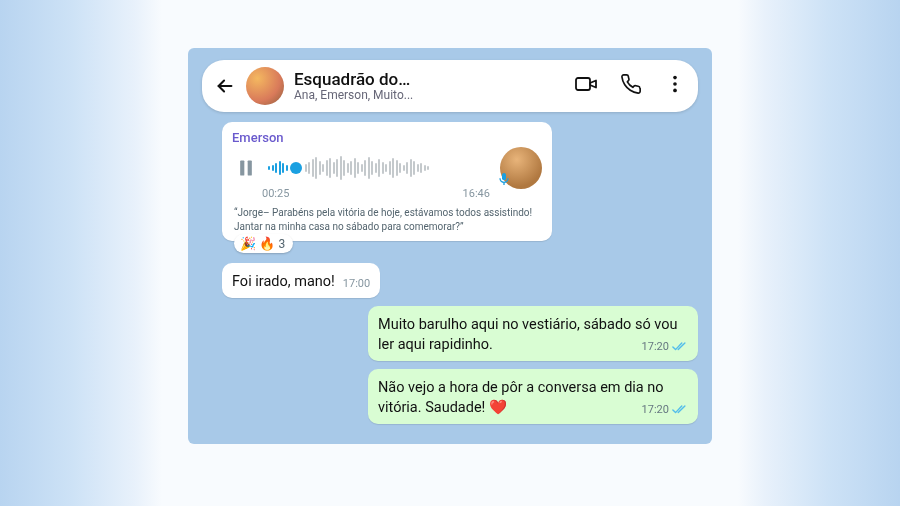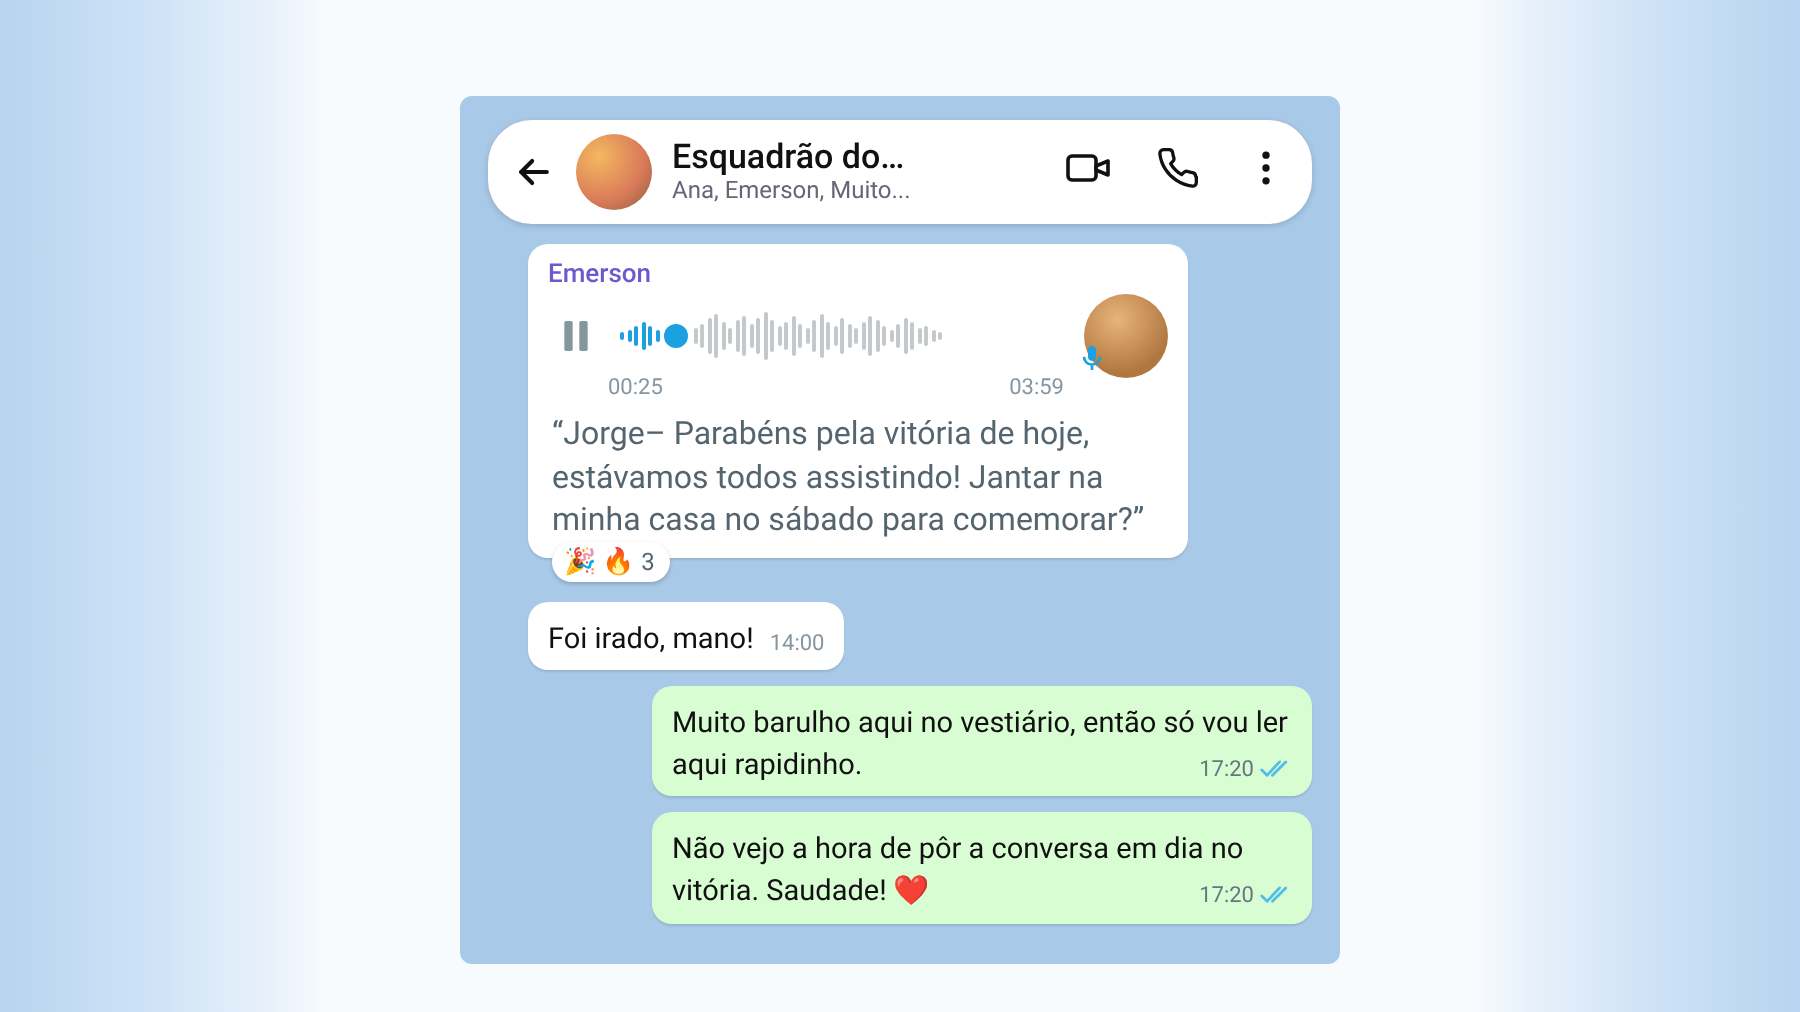--- a/index.html
+++ b/index.html
@@ -4,21 +4,21 @@
 <style>
   * { box-sizing: border-box; margin: 0; padding: 0; }
   body {
     width: 900px; height: 506px;
     background: linear-gradient(90deg, #b8d4f0 0%, #cde2f6 8%, #e8f1fb 15%, #f8fbfe 18%, #f8fbfe 82%, #e8f1fb 85%, #cde2f6 92%, #b8d4f0 100%);
     font-family: -apple-system, BlinkMacSystemFont, "Segoe UI", Roboto, Helvetica, Arial, sans-serif;
     display:flex; align-items:flex-start; justify-content:center;
     overflow:hidden;
   }
   .phone {
-    width: 440px;
+    width: 524px;
     margin-top: 48px;
     background: #a8c9e8;
     border-radius: 6px;
     padding-bottom: 20px;
   }
   .header {
     background:#fff;
     margin:12px 14px 10px 14px;
     border-radius: 22px;
     height:52px;
@@ -56,21 +56,21 @@
   .wave .bar { width:2px; background:#c4c9cc; border-radius:1px; }
   .wave .bar.played { background:#1ba0e1; }
   .wave .dot { width:12px; height:12px; background:#1ba0e1; border-radius:50%; box-shadow:0 0 0 1px #fff; margin:0 1px; }
   .voice-avatar {
     width:42px; height:42px; border-radius:50%;
     background: radial-gradient(circle at 40% 30%, #e8b47a, #b07840 70%);
     position:relative; flex-shrink:0;
   }
   .mic-badge { position:absolute; bottom:-2px; left:-4px; }
   .times { display:flex; justify-content:space-between; font-size:11px; color:#8696a0; padding:0 2px 2px 30px; margin-right:50px; margin-top:-2px; }
-  .transcript { font-size:16px; color:#54656f; padding:4px 2px 2px 2px; line-height:1.35; }
+  .transcript { font-size:10px; color:#54656f; padding:4px 2px 2px 2px; line-height:1.35; }
   .reactions {
     position:absolute; left:12px; bottom:-12px;
     background:#fff; border-radius:12px; padding:2px 8px 2px 6px;
     font-size:13px; box-shadow:0 1px 2px rgba(0,0,0,.2);
     display:flex; align-items:center; gap:3px;
   }
   .msg-text { font-size:14.5px; color:#111; line-height:1.35; }
   .meta { display:inline-flex; align-items:center; gap:3px; font-size:11px; color:#8696a0; float:right; margin-left:8px; margin-top:6px; }
   .meta.out { color:#667781; }
   .ticks svg { display:block; }
@@ -177,41 +177,41 @@
             <svg width="16" height="16" viewBox="0 0 24 24" fill="#1ba0e1">
                 <path d="M12 14a3 3 0 0 0 3-3V6a3 3 0 0 0-6 0v5a3 3 0 0 0 3 3z"></path>
                 <path d="M19 11a7 7 0 0 1-14 0h2a5 5 0 0 0 10 0h2z"></path>
                 <rect x="11" y="18" width="2" height="3"></rect>
               </svg>
           </div>
         </div>
       </div>
       <div class="times">
         <span>00:25</span>
-        <span>03:59</span>
+        <span>16:46</span>
       </div>
       <div class="transcript">“Jorge– Parabéns pela vitória de hoje, estávamos todos assistindo! Jantar na minha casa no sábado para comemorar?”</div>
       <div class="reactions">
         <span>🎉 🔥</span>
         <span style="color:#54656f;font-size:12px;">3</span>
       </div>
     </div>
 
     <div class="bubble in" style="max-width:200px;">
       <div class="msg-wrap">
         <span class="msg-text">Foi irado, mano!</span>
         <span class="meta">
-            <span>14:00</span>
+            <span>17:00</span>
           </span>
       </div>
     </div>
 
     <div class="bubble out">
       <div class="msg-wrap">
-        <span class="msg-text">Muito barulho aqui no vestiário, então só vou ler aqui rapidinho.</span>
+        <span class="msg-text">Muito barulho aqui no vestiário, sábado só vou ler aqui rapidinho.</span>
         <span class="meta out">
           <span>17:20</span>
           <span class="ticks">
             <svg width="16" height="11" viewBox="0 0 18 12" fill="none" stroke="#53bdeb" stroke-width="1.6" stroke-linecap="round" stroke-linejoin="round">
                 <path d="M1 6.5l3 3L11 2"></path>
                 <path d="M7 9.5L14.5 2"></path>
               </svg>
           </span>
         </span>
       </div>

